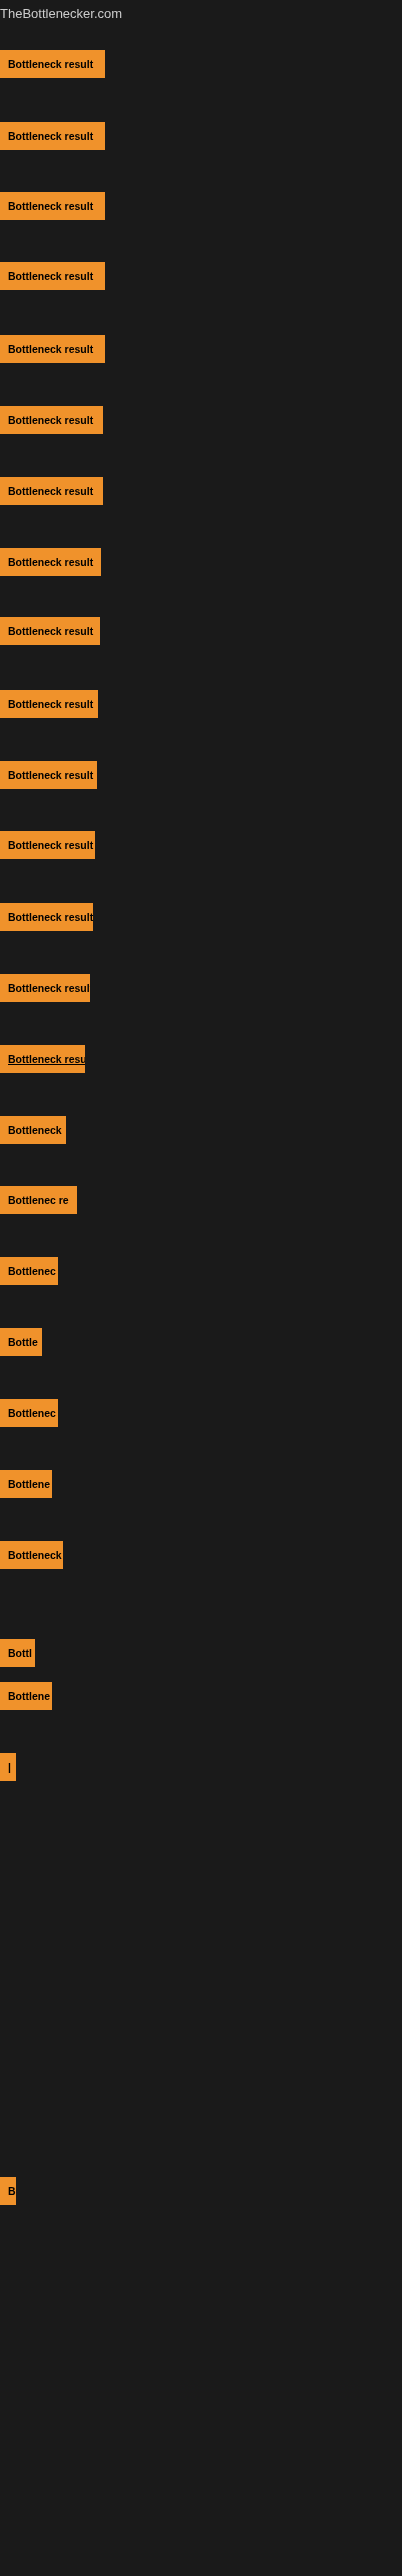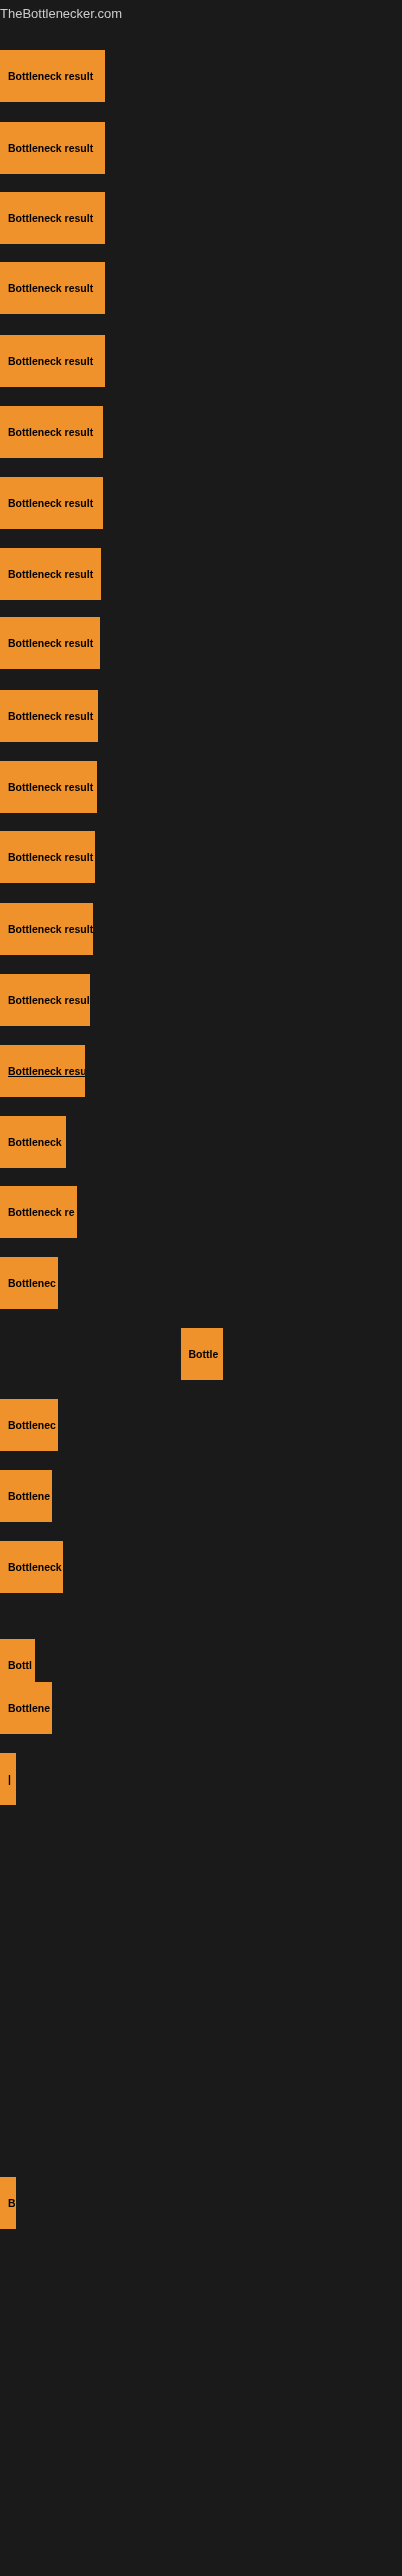--- a/index.html
+++ b/index.html
@@ -22,21 +22,21 @@
       padding: 6.4px 0;
       font-weight: normal;
     }
 
     .bottleneck-bar {
       display: inline-block;
       background-color: #f0922b;
       color: #000000;
       font-size: 10.5px;
       font-weight: bold;
-      padding: 20px 8px;
+      padding: 8px 8px;
       margin-left: 0;
       white-space: nowrap;
       overflow: hidden;
     }
   </style>
 </head>
 <body>
 
 <div>
   <div class="site-title">TheBottlenecker.com</div>
@@ -52,23 +52,23 @@
     <div style="position: absolute; left: 0px; top: 449px; width: 403px;"><div class="bottleneck-bar" style="max-width: 103px; width: 103px;">Bottleneck result</div></div>
     <div style="position: absolute; left: 0px; top: 520px; width: 403px;"><div class="bottleneck-bar" style="max-width: 101px; width: 101px;">Bottleneck result</div></div>
     <div style="position: absolute; left: 0px; top: 589px; width: 403px;"><div class="bottleneck-bar" style="max-width: 100px; width: 100px;">Bottleneck result</div></div>
     <div style="position: absolute; left: 0px; top: 662px; width: 403px;"><div class="bottleneck-bar" style="max-width: 98px; width: 98px;">Bottleneck result</div></div>
     <div style="position: absolute; left: 0px; top: 733px; width: 403px;"><div class="bottleneck-bar" style="max-width: 97px; width: 97px;">Bottleneck result</div></div>
     <div style="position: absolute; left: 0px; top: 803px; width: 403px;"><div class="bottleneck-bar" style="max-width: 95px; width: 95px;">Bottleneck result</div></div>
     <div style="position: absolute; left: 0px; top: 875px; width: 403px;"><div class="bottleneck-bar" style="max-width: 93px; width: 93px;">Bottleneck result</div></div>
     <div style="position: absolute; left: 0px; top: 946px; width: 403px;"><div class="bottleneck-bar" style="max-width: 90px; width: 90px;">Bottleneck result</div></div>
     <div style="position: absolute; left: 0px; top: 1017px; width: 403px;"><div class="bottleneck-bar" style="max-width: 85px; width: 100px; text-decoration: underline;">Bottleneck resu</div></div>
     <div style="position: absolute; left: 0px; top: 1088px; width: 403px;"><div class="bottleneck-bar" style="max-width: 66px; width: 66px;">Bottleneck</div></div>
-    <div style="position: absolute; left: 0px; top: 1158px; width: 403px;"><div class="bottleneck-bar" style="max-width: 77px; width: 77px;">Bottleneck re</div></div>
+    <div style="position: absolute; left: 0px; top: 1158px; width: 403px;"><div class="bottleneck-bar" style="max-width: 77px; width: 77px;">Bottlenec re</div></div>
     <div style="position: absolute; left: 0px; top: 1229px; width: 403px;"><div class="bottleneck-bar" style="max-width: 58px; width: 58px;">Bottlenec</div></div>
-    <div style="position: absolute; left: 0px; top: 1300px; width: 403px; text-align: center;"><div class="bottleneck-bar" style="max-width: 42px; width: 42px;">Bottle</div></div>
+    <div style="position: absolute; left: 0px; top: 1300px; width: 403px;"><div class="bottleneck-bar" style="max-width: 42px; width: 42px;">Bottle</div></div>
     <div style="position: absolute; left: 0px; top: 1371px; width: 403px;"><div class="bottleneck-bar" style="max-width: 58px; width: 58px;">Bottlenec</div></div>
     <div style="position: absolute; left: 0px; top: 1442px; width: 403px;"><div class="bottleneck-bar" style="max-width: 52px; width: 52px;">Bottlene</div></div>
     <div style="position: absolute; left: 0px; top: 1513px; width: 403px;"><div class="bottleneck-bar" style="max-width: 63px; width: 63px;">Bottleneck</div></div>
     <div style="position: absolute; left: 0px; top: 1583px; width: 403px;"><div class="bottleneck-bar" style="max-width: 35px; width: 35px; margin-top: 28px;">Bottl</div></div>
     <div style="position: absolute; left: 0px; top: 1654px; width: 403px;"><div class="bottleneck-bar" style="max-width: 52px; width: 52px;">Bottlene</div></div>
     <div style="position: absolute; left: 0px; top: 1725px; width: 403px;"><div class="bottleneck-bar" style="max-width: 9.7px; width: 9.7px;">|</div></div>
     <div style="position: absolute; left: 0px; top: 1796px; width: 403px;"></div>
     <div style="position: absolute; left: 0px; top: 1867px; width: 403px;"></div>
     <div style="position: absolute; left: 0px; top: 1938px; width: 403px;"></div>
     <div style="position: absolute; left: 0px; top: 2149px; width: 403px;"><div class="bottleneck-bar" style="max-width: 11.3px; width: 11.3px;">B</div></div>

